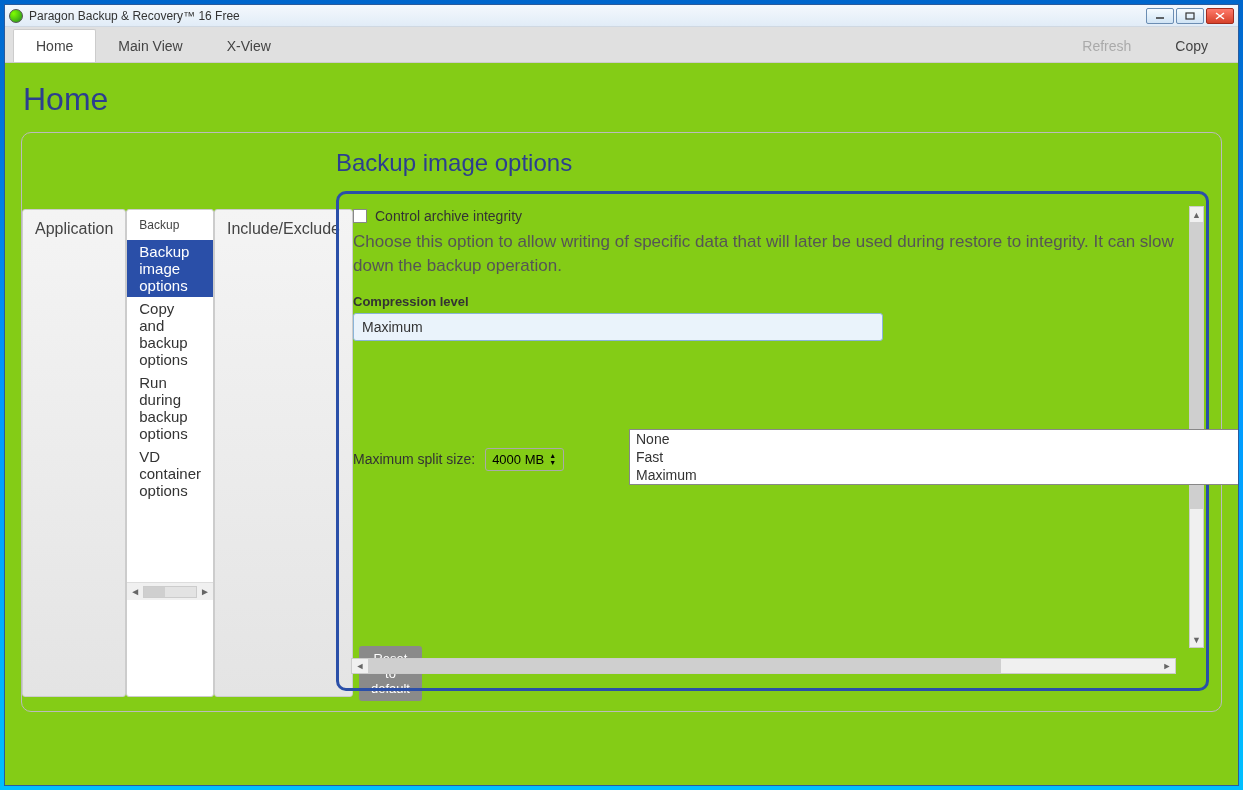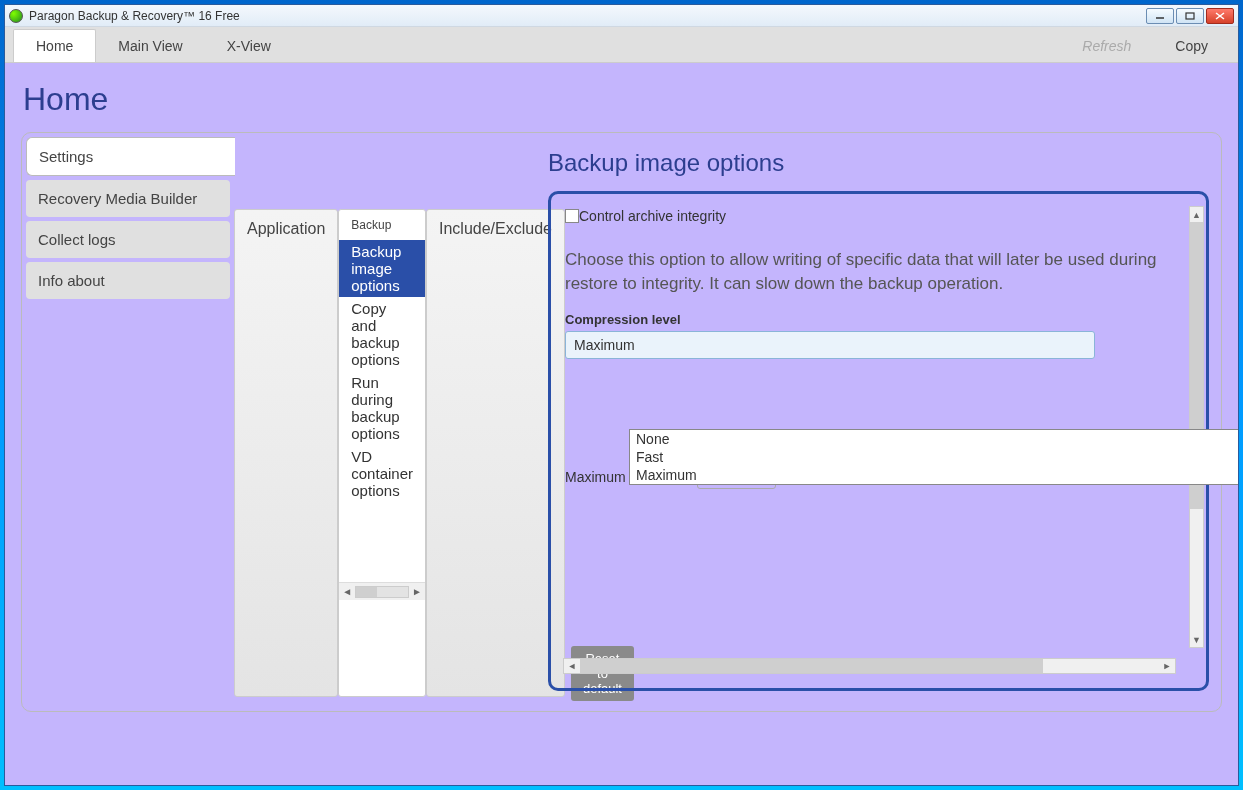--- a/index.html
+++ b/index.html
@@ -5,21 +5,21 @@
   * { box-sizing: border-box; margin: 0; padding: 0; font-family: "Segoe UI", Tahoma, sans-serif; }
   html, body { height: 100%; }
   body {
     background: linear-gradient(to bottom, #0066cc 0%, #0099ff 50%, #00bfff 100%);
     padding: 4px;
     width: 1243px;
     height: 790px;
     overflow: hidden;
   }
   .window {
-    background: #c4b5fd;
+    background: #84cc16;
     border: 1px solid #2a5b9c;
     width: 100%;
     height: 100%;
     display: flex;
     flex-direction: column;
   }
   .titlebar {
     height: 22px;
     background: linear-gradient(to bottom, #f4f8fd, #e1ecf7);
     border-bottom: 1px solid #cfd8e2;
@@ -68,21 +68,21 @@
     cursor: pointer;
   }
   .tab.active {
     background: #fff;
     border-top: 1px solid #ccc;
     border-left: 1px solid #ccc;
     border-right: 1px solid #ccc;
     border-radius: 2px 2px 0 0;
   }
   .tabbar .spacer { flex: 1; }
-  .tab.disabled { color: #aaa; font-style: italic; }
+  .tab.disabled { color: #aaa; }
   .content {
     flex: 1;
     padding: 18px 16px 10px 16px;
     position: relative;
     overflow: hidden;
   }
   .page-title {
     font-size: 32px;
     color: #2c3e8f;
     font-weight: 400;
@@ -203,21 +203,21 @@
     border-radius: 10px;
     height: 500px;
     padding: 14px;
     position: relative;
   }
   .detail-inner {
     height: 430px;
     overflow: hidden;
     position: relative;
   }
-  .chk-row { display: flex; align-items: center; gap: 0; margin-bottom: 24px; }
+  .chk-row { display: flex; align-items: center; gap: 8px; margin-bottom: 6px; }
   .chk {
     width: 14px; height: 14px; border: 1px solid #888; background: #fff; cursor: pointer;
   }
   .chk-label { font-size: 14px; color: #333; }
   .desc { font-size: 17px; color: #555; margin-bottom: 16px; line-height: 1.4; }
   .field-label { font-size: 13px; font-weight: bold; color: #333; margin-bottom: 4px; }
   .combo {
     border: 1px solid #8ab4d8;
     background: #eaf3fb;
     border-radius: 3px;
@@ -309,26 +309,20 @@
     <div class="spacer"></div>
     <div class="tab disabled">Refresh</div>
     <div class="tab">Copy</div>
   </div>
 
   <div class="content">
     <h1 class="page-title">Home</h1>
 
     <div class="frame">
 
-      <div class="side-col">
-        <div class="side-item active">Settings</div>
-        <div class="side-item">Recovery Media Builder</div>
-        <div class="side-item">Collect logs</div>
-        <div class="side-item">Info about</div>
-      </div>
 
       <div class="mid-col">
         <div class="section-header">Application</div>
 
         <div class="section-expanded">
           <div class="header-text">Backup</div>
           <div class="sublist">
             <div class="sublist-item selected">Backup image options</div>
             <div class="sublist-item">Copy and backup options</div>
             <div class="sublist-item">Run during backup options</div>

